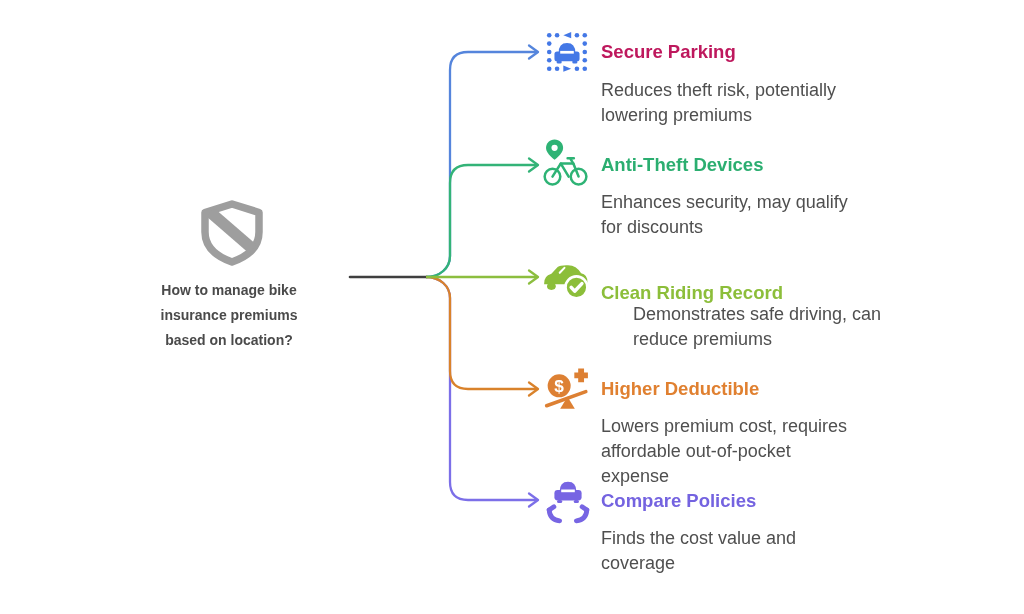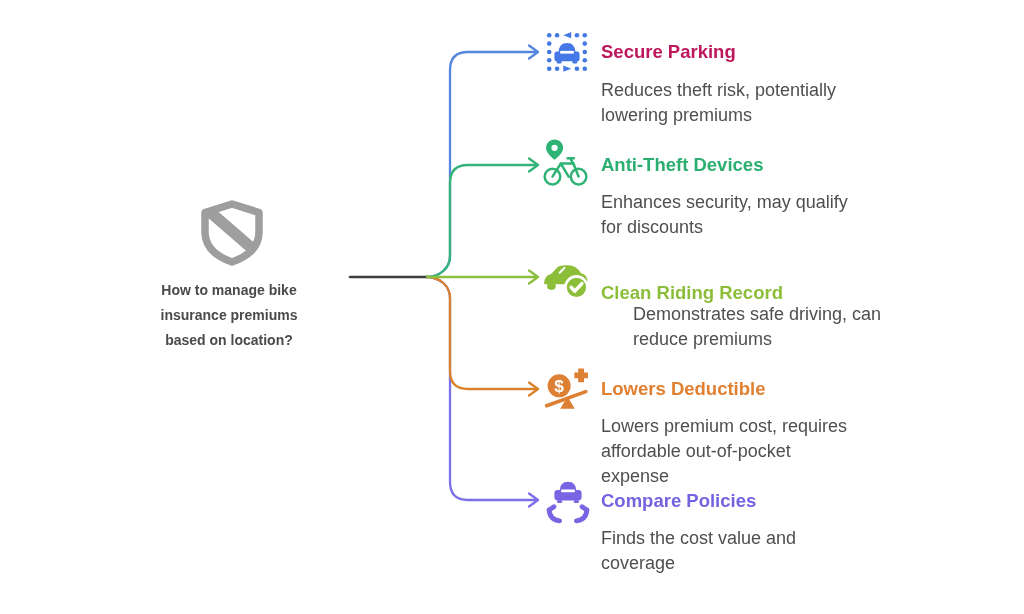--- a/index.html
+++ b/index.html
@@ -129,21 +129,21 @@
 
 <div class="abs icon-box" style="left:543px;top:365px;">
   <svg viewBox="0 0 44 44" width="46" height="46">
     <path d="M35.5,2.5 V15.5 M29,9 H42" stroke="#dd8033" stroke-width="5.6"></path>
     <path d="M2.5,38 L40,24.5" stroke="#dd8033" stroke-width="3.4" stroke-linecap="round"></path>
     <polygon points="22.5,29.5 15.5,41 29.5,41" fill="#dd8033"></polygon>
     <circle cx="14.5" cy="19" r="11" fill="#dd8033"></circle>
     <text x="14.5" y="24.8" font-size="16.5" font-weight="bold" fill="#ffffff" text-anchor="middle" font-family="Liberation Sans, sans-serif">$</text>
   </svg>
 </div>
-<div class="abs branch-title" style="left: 601px; top: 377px; color: rgb(224, 128, 48);">Lowers Deductible</div>
+<div class="abs branch-title" style="left: 601px; top: 377px; color: rgb(224, 128, 48);">Higher Deductible</div>
 <div class="abs branch-desc" style="left:601px;top:414px;">Lowers premium cost, requires
 affordable out-of-pocket
 expense</div>
 
 <div class="abs icon-box" style="left:544px;top:477px;">
   <svg viewBox="0 0 44 44" width="46" height="46">
     <g fill="#7765e3">
       <path d="M14,13 Q14,3.5 22,3.5 Q30,3.5 30,13 Z"></path>
       <rect x="9" y="11.5" width="26" height="10" rx="3"></rect>
       <rect x="11.5" y="21" width="5" height="3" rx="1.5"></rect>

